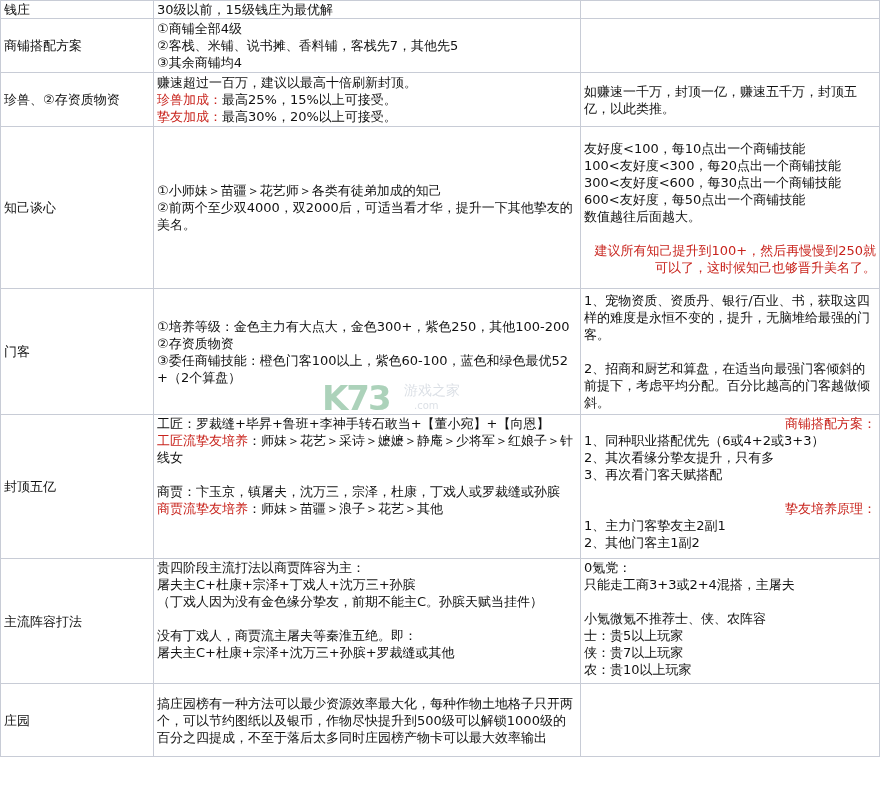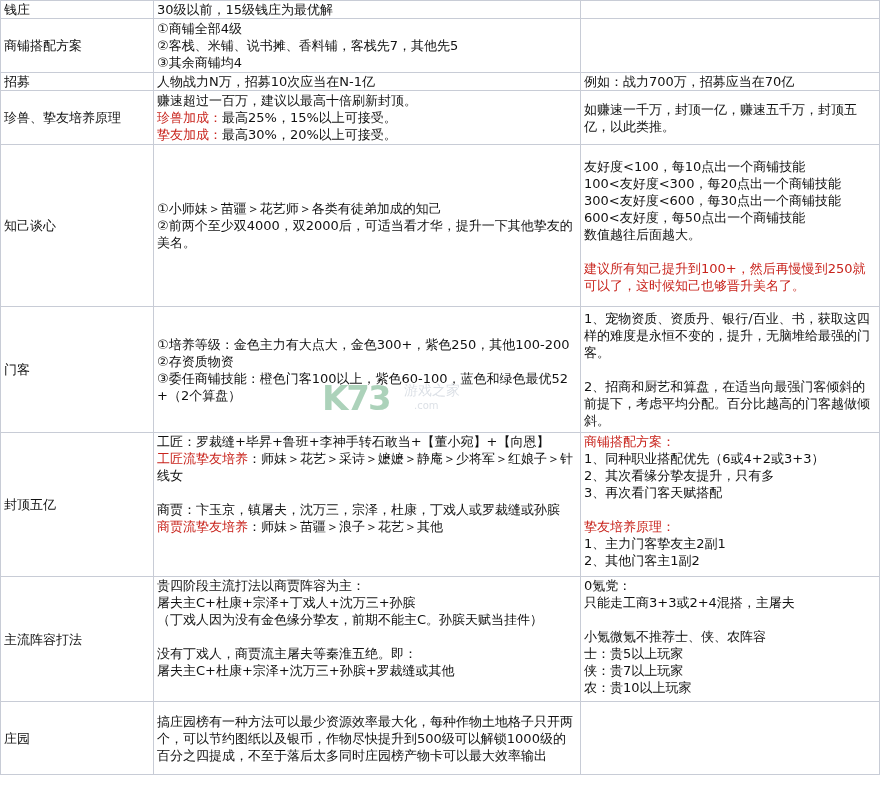--- a/index.html
+++ b/index.html
@@ -1,20 +1,20 @@
 <!DOCTYPE html>
 <html><head>
 <meta charset="utf-8">
 <style>
   html, body { margin:0; padding:0; background:#ffffff; }
   body { width:880px; height:793px; overflow:hidden; font-family:"DejaVu Sans", sans-serif; color:#111; }
   table.guide { border-collapse:collapse; table-layout:fixed; width:879px; position:absolute; left:0; top:0; }
   table.guide td { border:1px solid #c8ccd6; vertical-align:middle; padding:0 3px; font-size:13px; line-height:17px; word-break:break-all; }
   col.c1 { width:153px; } col.c2 { width:427px; } col.c3 { width:299px; }
-  .red { color:#c8231c; }
+  .red { color:#c8231c;text-align:right; }
   .ln { display:block; min-height:17px; }
   .top { vertical-align:top !important; }
   .watermark { position:absolute; left:322px; top:378px; width:160px; height:40px; opacity:0.35; pointer-events:none; }
   .watermark .k { position:absolute; left:0; top:0; font-size:34px; font-weight:bold; color:#15803d; letter-spacing:-2px; font-family:"DejaVu Sans", sans-serif; }
   .watermark .t { position:absolute; left:82px; top:4px; font-size:14px; color:#9aa7b8;font-family:Liberation Mono, monospace; }
   .watermark .c { position:absolute; left:92px; top:22px; font-size:10px; color:#9aa7b8; }
 </style>
 </head>
 <body>
 
@@ -34,31 +34,22 @@
   </tr>
   <tr style="height:54px">
     <td>商铺搭配方案</td>
     <td>
       <span class="ln">①商铺全部4级</span>
       <span class="ln">②客栈、米铺、说书摊、香料铺，客栈先7，其他先5</span>
       <span class="ln">③其余商铺均4</span>
     </td>
     <td></td>
   </tr>
-  <tr style="height:18px">
-    <td>招募</td>
-    <td>
-          <span class="ln">人物战力N万，招募10次应当在N-1亿</span>
-        </td>
-    <td>
-          <span class="ln">例如：战力700万，招募应当在70亿</span>
-        </td>
-  </tr>
   <tr style="height:54px">
-    <td>珍兽、挚友培养原理</td>
+    <td>珍兽、②存资质物资</td>
     <td>
       <span class="ln">赚速超过一百万，建议以最高十倍刷新封顶。</span>
       <span class="ln"><span class="red">珍兽加成：</span><span>最高25%，15%以上可接受。</span></span>
       <span class="ln"><span class="red">挚友加成：</span><span>最高30%，20%以上可接受。</span></span>
     </td>
     <td>
           <span class="ln">如赚速一千万，封顶一亿，赚速五千万，封顶五亿，以此类推。</span>
         </td>
   </tr>
   <tr style="height:162px">

